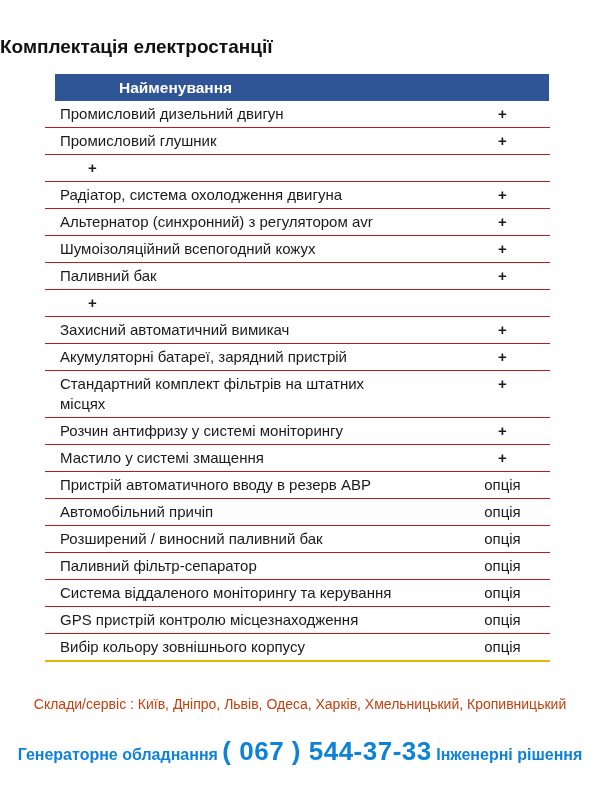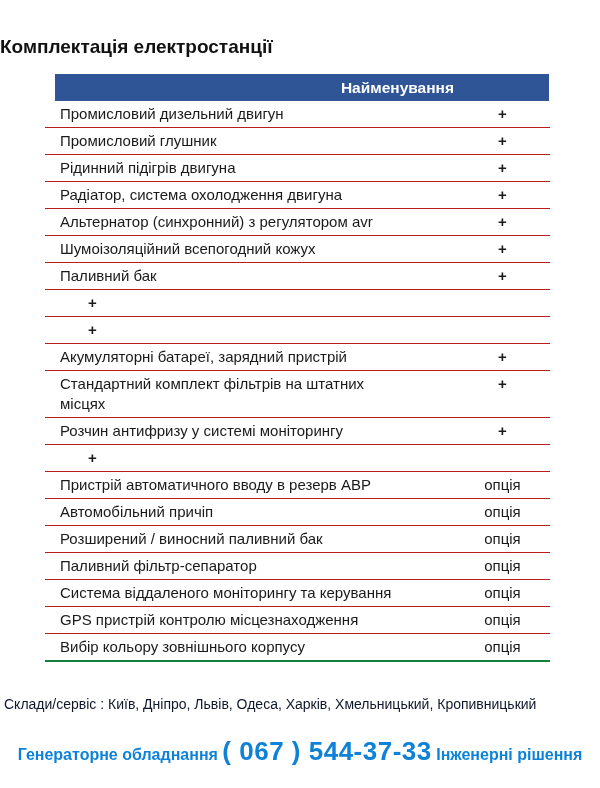--- a/index.html
+++ b/index.html
@@ -34,58 +34,58 @@
     height: 27px;
     background: #2f5597;
     color: #ffffff;
     display: flex;
     align-items: center;
     font-weight: bold;
     font-size: 15.5px;
   }
   .h-name {
     flex: 1;
-    text-align: right;
-    padding-left: 50px;
+    text-align: left;
+    padding-left: 64px;
   }
   .h-avail {
     width: 95px;
     text-align: left;
     margin-top: 48px;
   }
   .row {
     display: flex;
     align-items: flex-start;
     border-bottom: 1px solid #b91c1c;
     padding: 3px 0;
     font-size: 15px;
     line-height: 20px;
     color: #1a1a1a;
   }
   .row:last-child {
-    border-bottom: 2px solid #15803d;
+    border-bottom: 2px solid #eab308;
   }
   .cell-name {
     flex: 1;
     padding-left: 15px;
     white-space: pre-line;
   }
   .cell-value {
     width: 95px;
     text-align: center;
   }
   .cell-value.plus {
     font-weight: bold;
   }
   .service-line {
-    margin: 4px;
+    margin: 12px;
     margin-top: 34px;
-    text-align: left;
+    text-align: center;
     font-size: 14px;
-    color: #0f172a;
+    color: #c2410c;
   }
   .contact {
     margin: 0;
     margin-top: 24px;
     text-align: center;
     font-weight: bold;
     color: #0d82d8;
     white-space: nowrap;
   }
   .contact .small {
@@ -111,21 +111,20 @@
     <div>
         <div class="row">
           <div class="cell-name">Промисловий дизельний двигун</div>
           <div class="cell-value plus">+</div>
         </div>
         <div class="row">
           <div class="cell-name">Промисловий глушник</div>
           <div class="cell-value plus">+</div>
         </div>
         <div class="row">
-          <div class="cell-name">Рідинний підігрів двигуна</div>
           <div class="cell-value plus">+</div>
         </div>
         <div class="row">
           <div class="cell-name">Радіатор, система охолодження двигуна</div>
           <div class="cell-value plus">+</div>
         </div>
         <div class="row">
           <div class="cell-name">Альтернатор (синхронний) з регулятором avr</div>
           <div class="cell-value plus">+</div>
         </div>
@@ -134,36 +133,38 @@
           <div class="cell-value plus">+</div>
         </div>
         <div class="row">
           <div class="cell-name">Паливний бак</div>
           <div class="cell-value plus">+</div>
         </div>
         <div class="row">
           <div class="cell-value plus">+</div>
         </div>
         <div class="row">
+          <div class="cell-name">Захисний автоматичний вимикач</div>
           <div class="cell-value plus">+</div>
         </div>
         <div class="row">
           <div class="cell-name">Акумуляторні батареї, зарядний пристрій</div>
           <div class="cell-value plus">+</div>
         </div>
         <div class="row">
           <div class="cell-name">Стандартний комплект фільтрів на штатних
 місцях</div>
           <div class="cell-value plus">+</div>
         </div>
         <div class="row">
           <div class="cell-name">Розчин антифризу у системі моніторингу</div>
           <div class="cell-value plus">+</div>
         </div>
         <div class="row">
+          <div class="cell-name">Мастило у системі змащення</div>
           <div class="cell-value plus">+</div>
         </div>
         <div class="row">
           <div class="cell-name">Пристрій автоматичного вводу в резерв АВР</div>
           <div class="cell-value">опція</div>
         </div>
         <div class="row">
           <div class="cell-name">Автомобільний причіп</div>
           <div class="cell-value">опція</div>
         </div>

